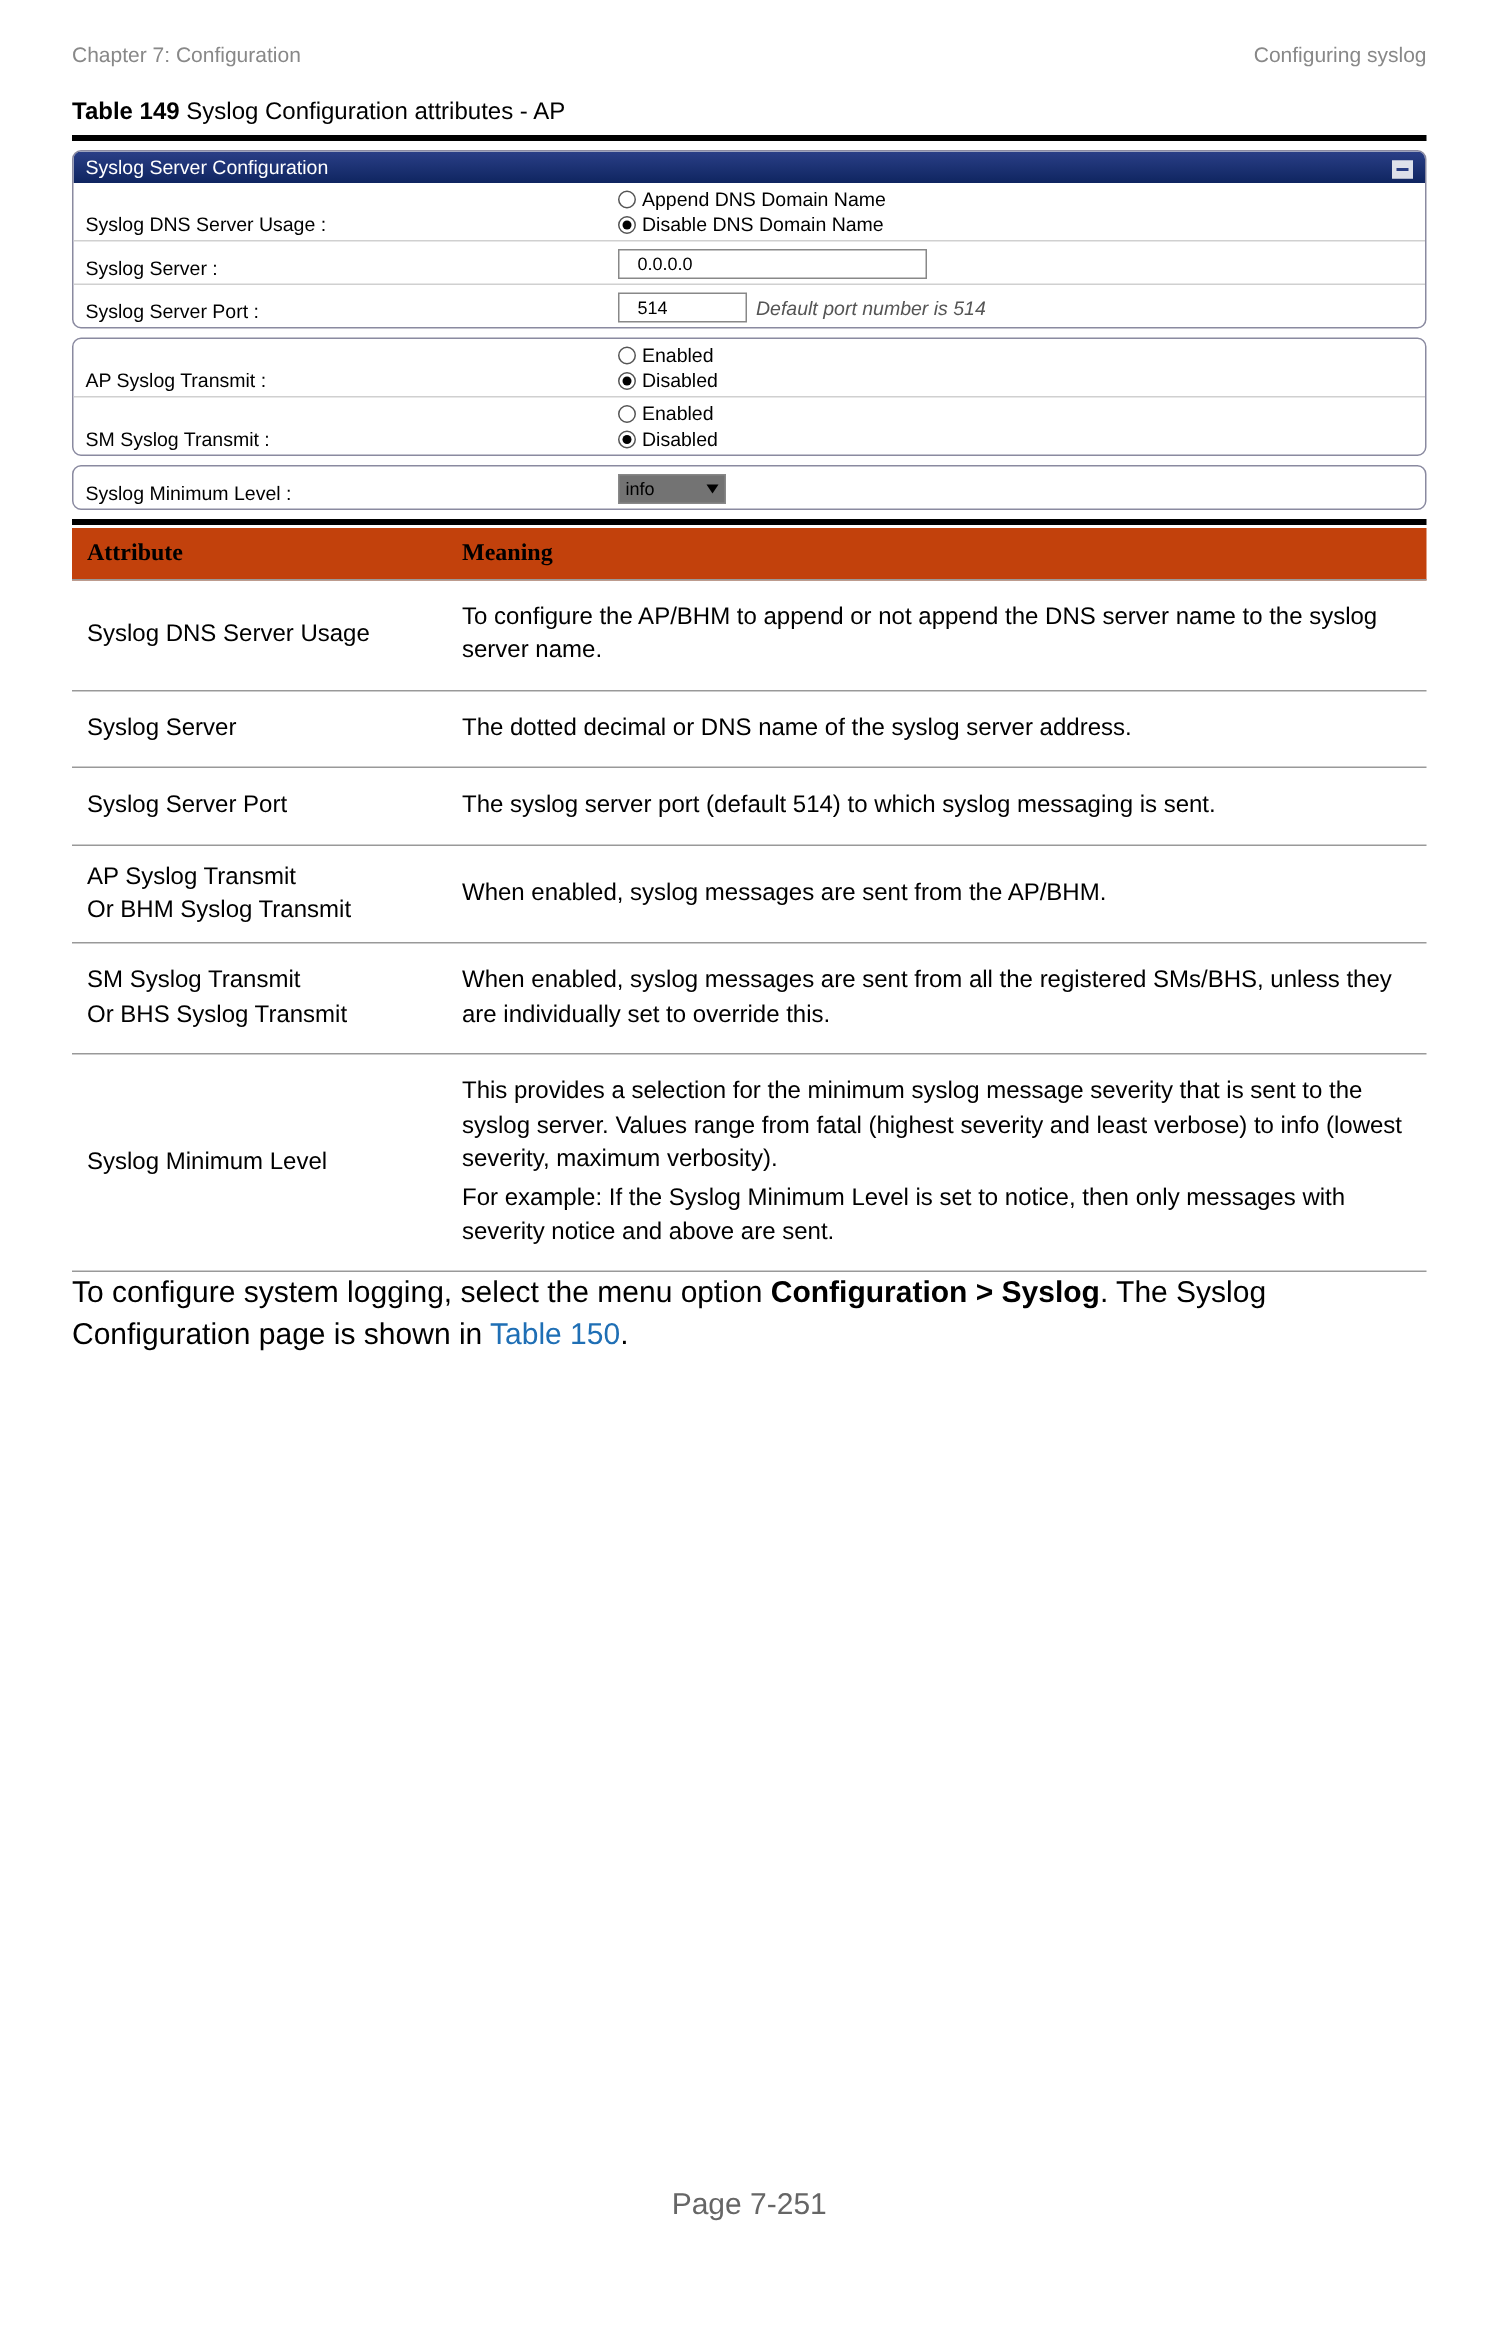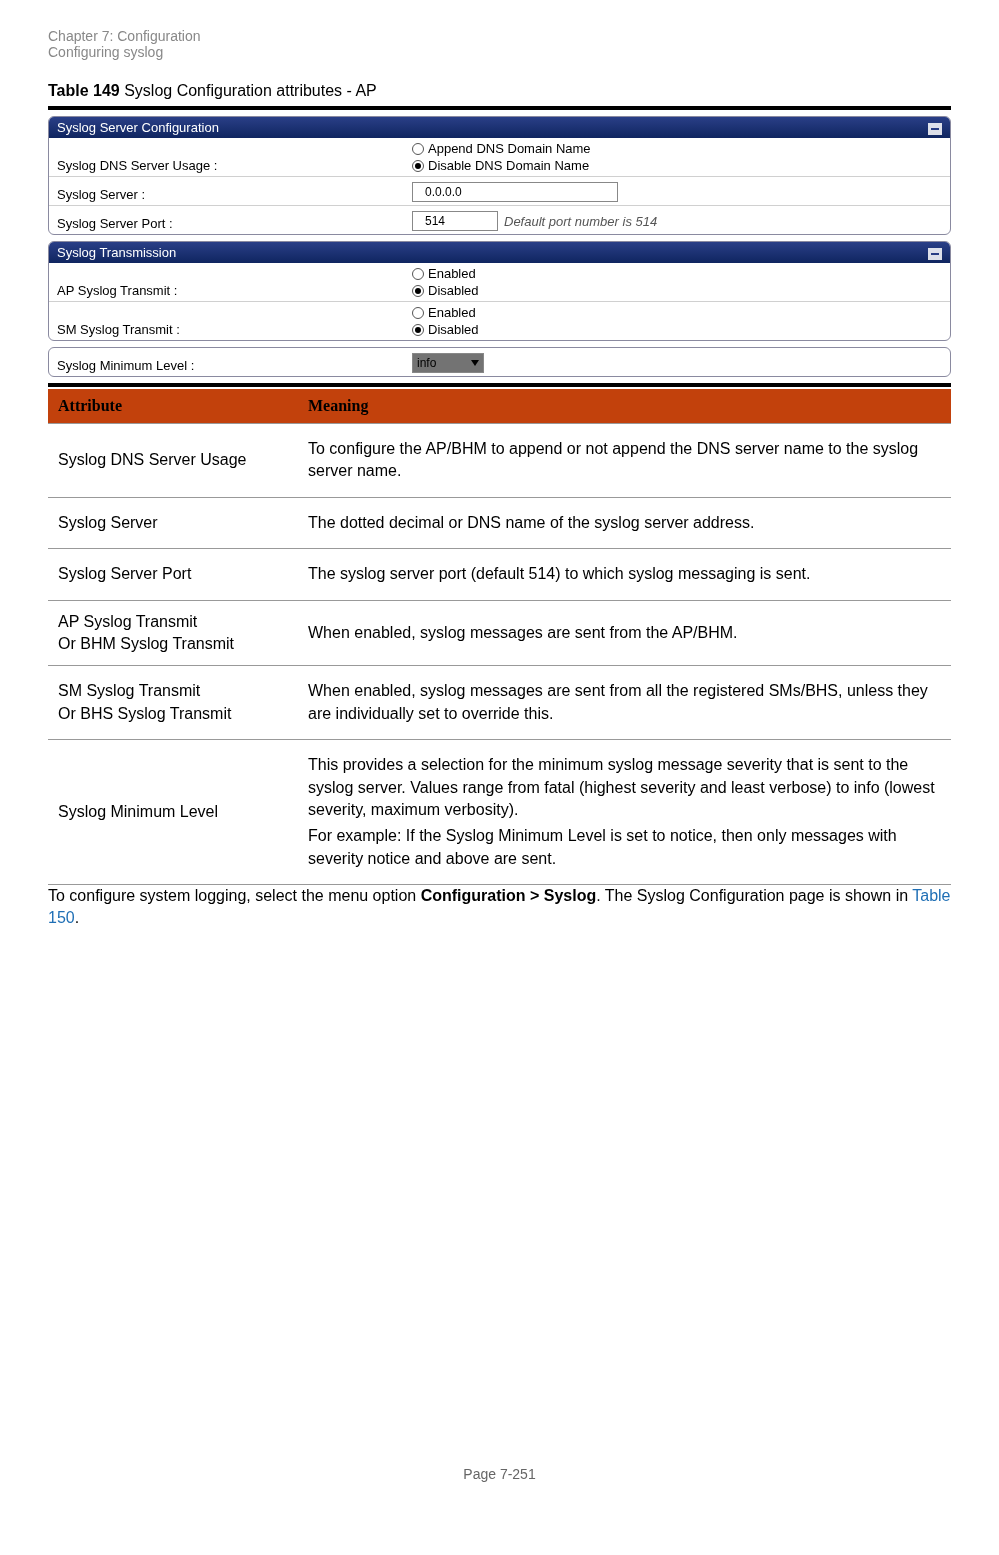--- a/index.html
+++ b/index.html
@@ -16,21 +16,20 @@
     box-sizing: border-box;
     min-height: 1500px;
     position: relative;
   }
   .header-row {
     display: flex;
     justify-content: space-between;
     color: #888;
     font-size: 14px;
     margin-bottom: 22px;
-    flex-direction: column;
   }
   .caption {
     font-size: 16px;
     margin-bottom: 6px;
   }
   .caption b { font-weight: bold; }
   .panel-group {
     border-top: 4px solid #000;
     margin-bottom: 2px;
   }
@@ -162,30 +161,30 @@
   .attr-table tbody tr:last-child td { border-bottom: 1px solid #999; }
   .section-title {
     font-size: 24px;
     font-weight: bold;
     font-family: "Arial Narrow", Arial, sans-serif;
     font-stretch: condensed;
     margin-top: 40px;
     margin-bottom: 8px;
   }
   .body-text {
-    font-size: 16px;
+    font-size: 20px;
     line-height: 1.4;
   }
   .link-text { color: #1f6fb5; }
   .footer {
     position: absolute;
     bottom: 18px;
     left: 0; right: 0;
     text-align: center;
-    font-size: 14px;
+    font-size: 20px;
     color: #666;
   }
   .para-block p { margin: 4px 0; }
 </style>
 </head>
 <body>
 
 <div class="page">
   <div class="header-row">
     <div>Chapter 7:  Configuration</div>
@@ -227,24 +226,20 @@
           <div class="form-label">Syslog Server Port :</div>
           <div class="form-value inline">
             <span class="textbox small">514</span>
             <span class="italic-note">Default port number is 514</span>
           </div>
         </div>
       </div>
     </div>
 
     <div class="panel">
-      <div class="panel-header">
-        <span>Syslog Transmission</span>
-        <span class="collapse"></span>
-      </div>
       <div class="panel-body">
         <div class="form-row">
           <div class="form-label">AP Syslog Transmit :</div>
           <div class="form-value">
             <div class="radio-line">
               <span class="radio"></span>
               <span>Enabled</span>
             </div>
             <div class="radio-line">
               <span class="radio checked"></span>

